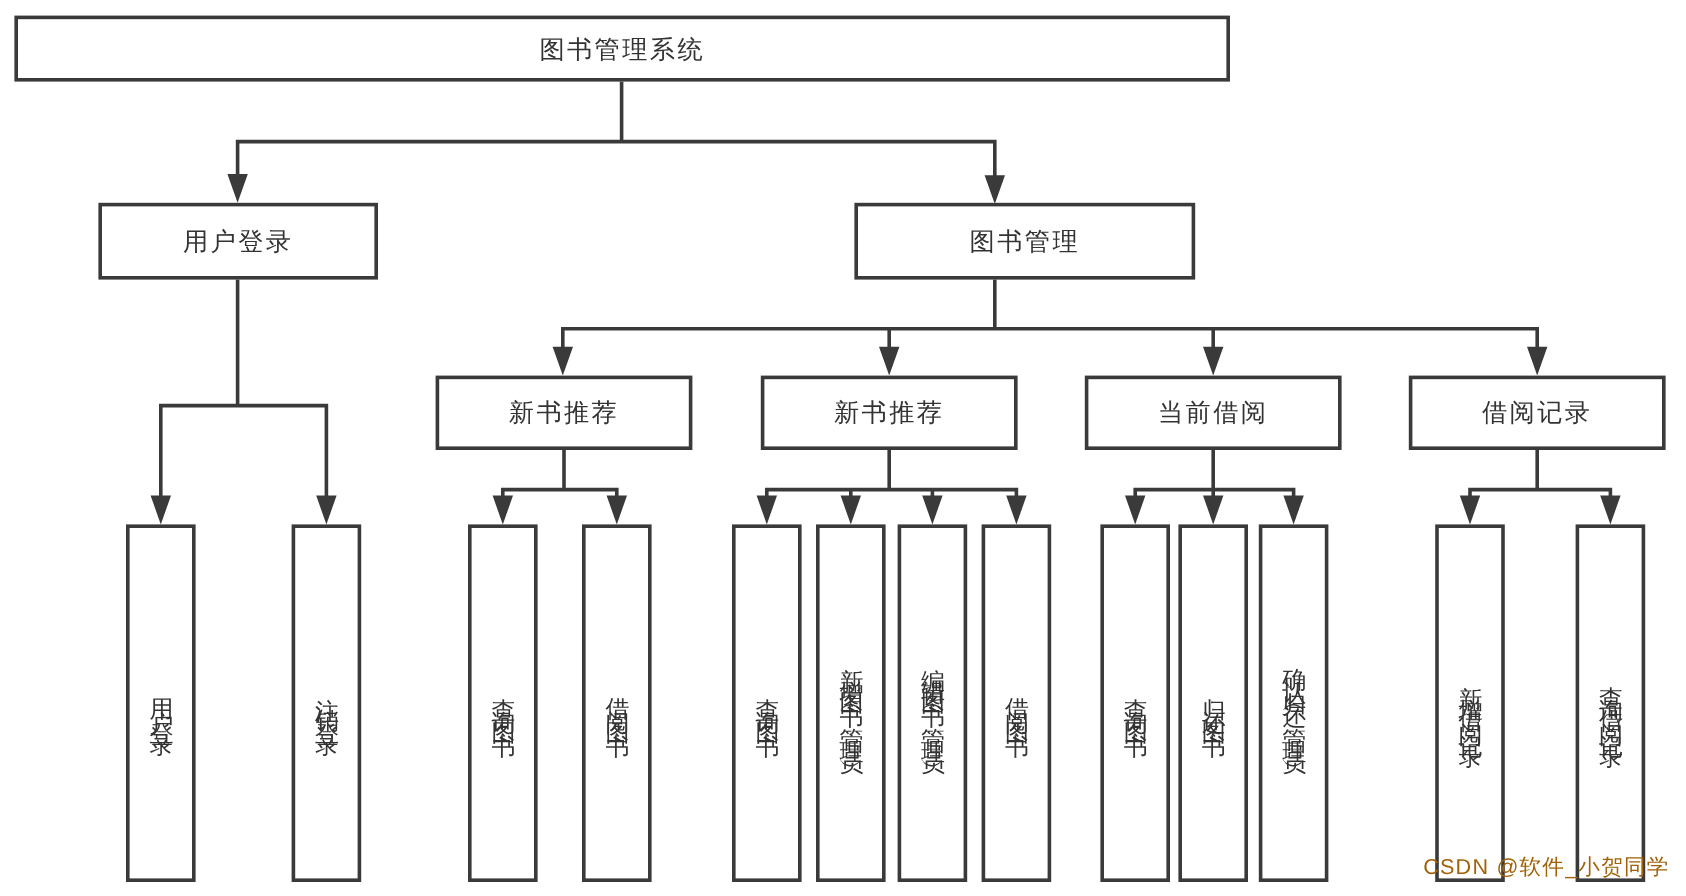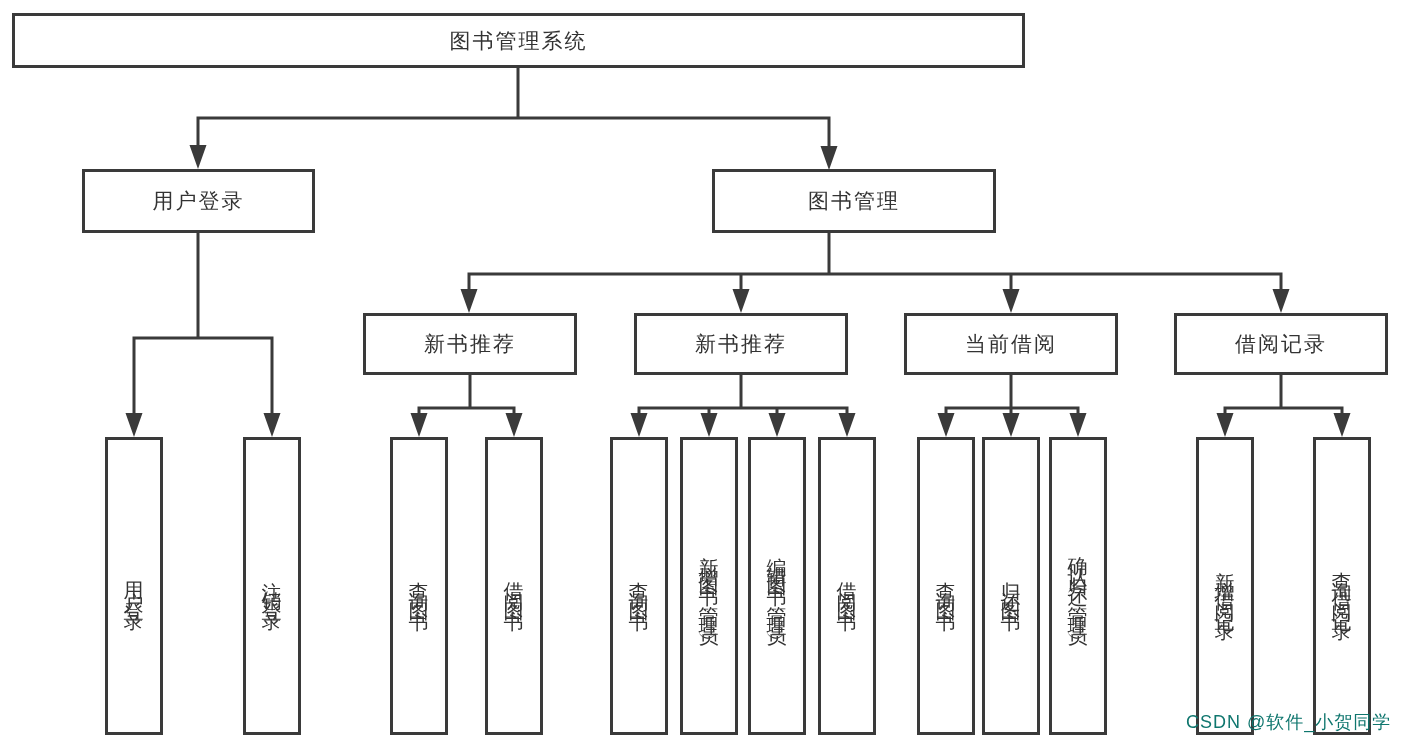--- a/index.html
+++ b/index.html
@@ -25,21 +25,21 @@
     text-orientation:mixed;
     font-size:20px;
     letter-spacing:10px;
     line-height:1;
     white-space:nowrap;
   }
   .watermark{
     position:absolute;
     left:1186px;top:710px;
     font-size:18px;
-    color:#0f766e;
+    color:#a16207;
     letter-spacing:1px;
     white-space:nowrap;
   }
 </style>
 </head>
 <body>
 
 <div class="canvas">
 
   <svg class="connectors" viewBox="0 0 1405 747" xmlns="http://www.w3.org/2000/svg">

